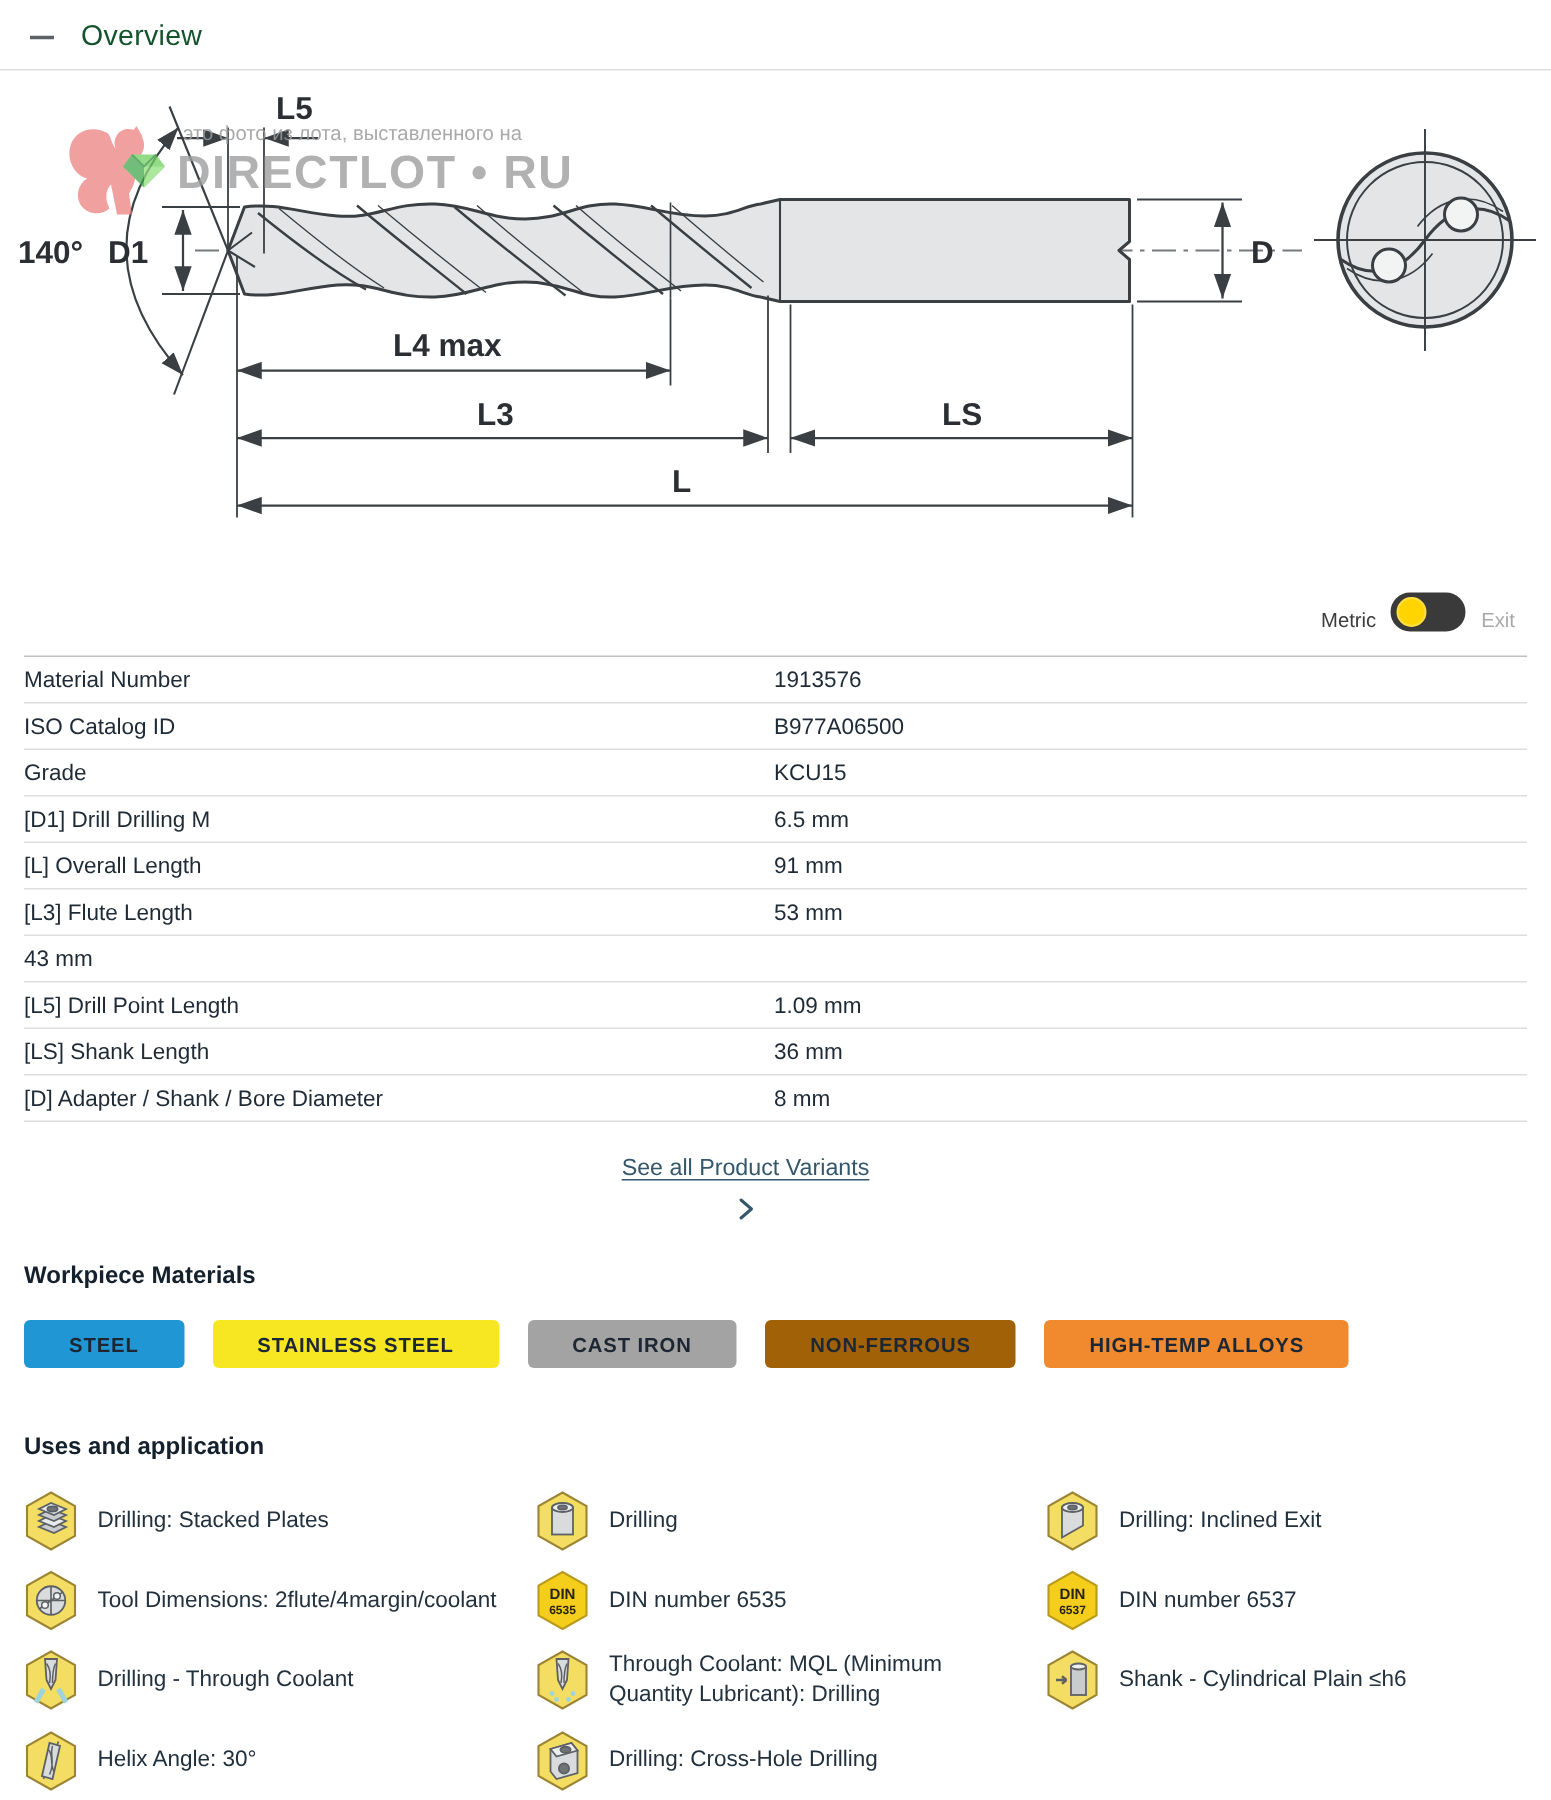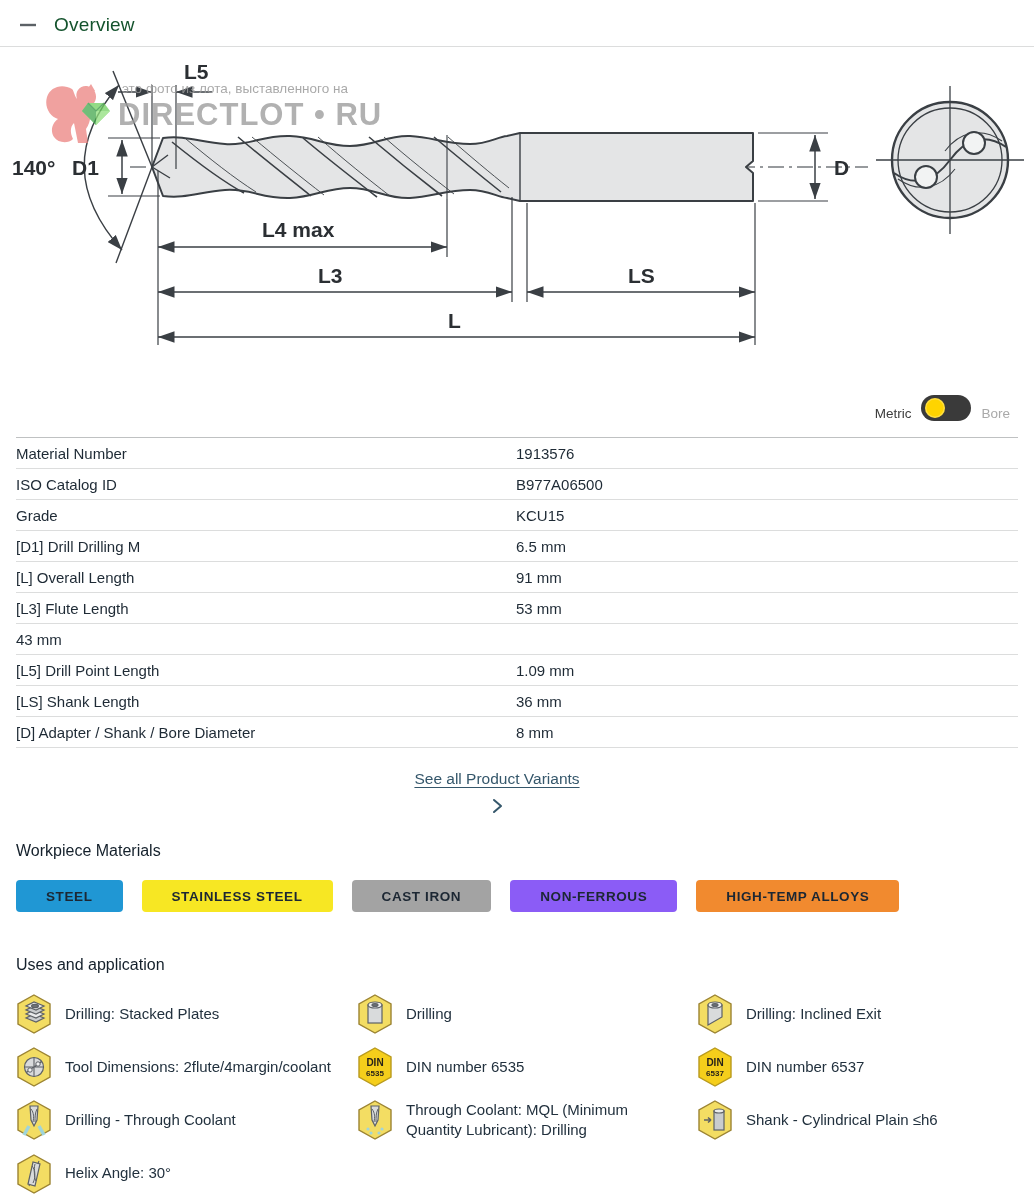--- a/index.html
+++ b/index.html
@@ -55,21 +55,21 @@
 
   
   .variants-row { display:flex; justify-content:flex-end; align-items:center;
     gap:10px; padding:22px 40px 0 0;flex-direction:column; }
   .variants-link { font-size:15.5px; color:#35576b; text-decoration:underline;
     text-underline-offset:3px; cursor:pointer; }
   .variants-chevron { display:flex; align-items:center; cursor:pointer; }
 
   
   .wp-section { margin:28px 16px 0 16px; }
-  .section-title { font-size:16px; font-weight:400; color:#14202b; }
+  .section-title { font-size:16px; font-weight:700; color:#14202b; }
   .badge-row { display:flex; gap:19px; margin-top:20px; }
   .badge { height:32px; display:flex; align-items:center; justify-content:center;
     padding:0 30px; border-radius:4px; font-size:13.5px; font-weight:700;
     color:#1c2733; letter-spacing:.6px; white-space:nowrap; }
 
   
   .uses-section { margin:44px 16px 0 16px; }
   .uses-grid { display:grid; grid-template-columns:341px 340px 1fr;
     column-gap:0; row-gap:13px; margin-top:20px; }
   .use-item { display:flex; align-items:center; gap:13px; min-height:38px; }
@@ -213,21 +213,21 @@
       </g>
     </svg>
   </div>
 </div>
 
 <div class="unit-row">
   <span class="unit-label metric">Metric</span>
   <button class="toggle" style="background: rgb(58, 58, 58);">
     <span class="toggle-knob" style="background: rgb(255, 212, 0);"></span>
   </button>
-  <span class="unit-label inch">Bore</span>
+  <span class="unit-label inch">Exit</span>
 </div>
 
 <div class="spec-table">
   <div class="spec-row">
     <div class="spec-label">Material Number</div>
     <div class="spec-value">1913576</div>
   </div>
   <div class="spec-row">
     <div class="spec-label">ISO Catalog ID</div>
     <div class="spec-value">B977A06500</div>
@@ -273,21 +273,21 @@
       </svg>
   </span>
 </div>
 
 <div class="wp-section">
   <div class="section-title">Workpiece Materials</div>
   <div class="badge-row">
     <div class="badge" style="background: rgb(32, 151, 212);">STEEL</div>
     <div class="badge" style="background: rgb(247, 231, 35);">STAINLESS STEEL</div>
     <div class="badge" style="background: #a3a3a3;">CAST IRON</div>
-    <div class="badge" style="background: #8b5cf6; text-align: right;">NON-FERROUS</div>
+    <div class="badge" style="background: #a16207; text-align: right;">NON-FERROUS</div>
     <div class="badge" style="background: rgb(241, 138, 47);">HIGH-TEMP ALLOYS</div>
   </div>
 </div>
 
 <div class="uses-section">
   <div class="section-title">Uses and application</div>
   <div class="uses-grid">
 
     <div class="use-item">
       <svg class="use-icon" viewBox="0 0 36 40">
@@ -396,15 +396,27 @@
     <div class="use-item">
       <svg class="use-icon" viewBox="0 0 36 40">
         <polygon class="hex-fill" points="18,1 34,10 34,30 18,39 2,30 2,10"></polygon>
         <path d="M13,32 L23,7" stroke="#5d6166" stroke-width="1.1"></path>
         <path d="M12,30 L17,8 L24,10 L19,32 Z" fill="#d9dbdc" stroke="#5d6166" stroke-width="1.2"></path>
         <path d="M16,12 C20,16 17,22 20,27 M19,10 C17,16 21,21 17,29" stroke="#5d6166" stroke-width="1" fill="none"></path>
       </svg>
       <div class="use-label">Helix Angle: 30°</div>
     </div>
 
+    <div class="use-item">
+      <svg class="use-icon" viewBox="0 0 36 40">
+        <polygon class="hex-fill" points="18,1 34,10 34,30 18,39 2,30 2,10"></polygon>
+        <g stroke="#5d6166" stroke-width="1.2">
+          <path d="M10,12 L24,8 L28,13 L28,28 L14,32 L10,27 Z" fill="#d9dbdc"></path>
+          <path d="M10,12 L24,8 L28,13 L14,17 Z" fill="#eceded"></path>
+          <ellipse cx="20" cy="12.5" rx="3.4" ry="2" fill="#6f7477"></ellipse>
+          <circle cx="19" cy="25" r="3.4" fill="#6f7477"></circle>
+        </g>
+      </svg>
+      <div class="use-label">Drilling: Cross-Hole Drilling</div>
+    </div>
 
   </div>
 </div>
 
 </body></html>

